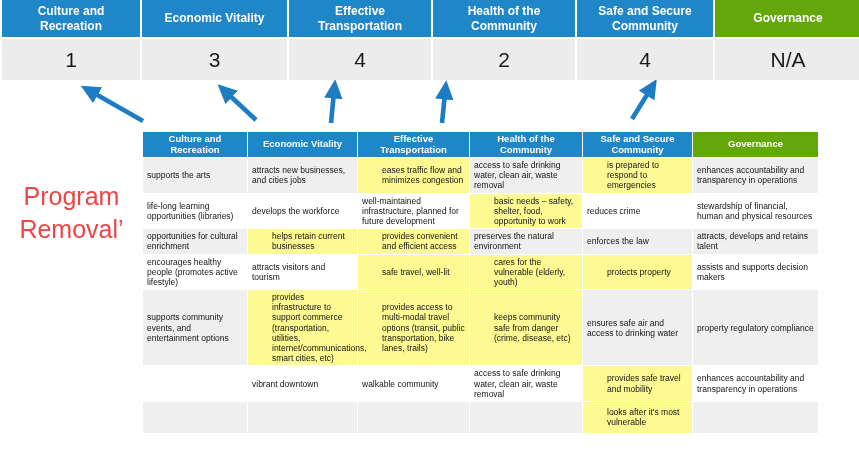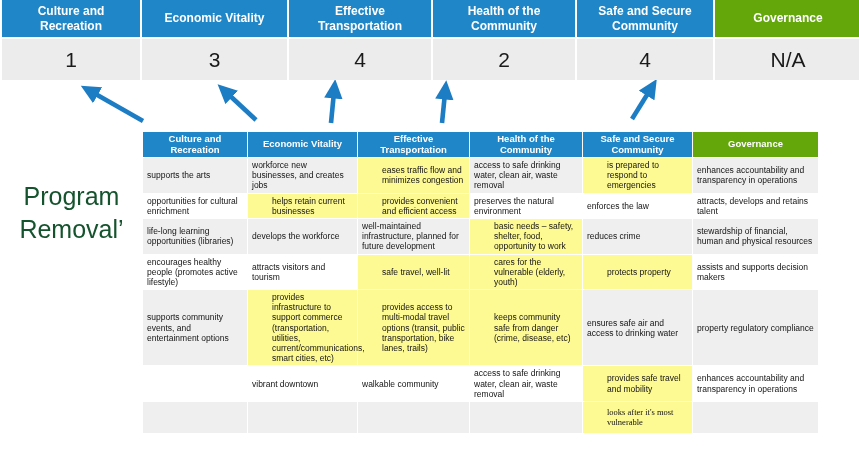--- a/index.html
+++ b/index.html
@@ -30,21 +30,21 @@
     color: #1a1a1a; font-size: 21px;
     display: flex; align-items: center; justify-content: center;
   }
 
   
   .arrows { position: absolute; left: 0; top: 80px; }
 
   
   .program-label {
     position: absolute; left: 0; top: 180px; width: 143px;
-    text-align: center; color: #14532d;
+    text-align: center; color: #ef4444;
     font-size: 25px; line-height: 1.3;
   }
 
   
   table.matrix {
     position: absolute; left: 142px; top: 131px;
     width: 676px; border-collapse: collapse; table-layout: fixed;
   }
   .matrix th {
     height: 26px; padding: 1px 2px;
@@ -55,21 +55,21 @@
   .matrix td {
     font-size: 8.5px; line-height: 1.2; color: #141414;
     padding: 2px 4px; vertical-align: middle;
     border: 1.5px solid #fff;
   }
   .matrix tbody tr:nth-child(odd) td  { background: var(--row-band-bg); }
   .matrix tbody tr:nth-child(even) td { background: #fff; }
   .matrix td.hl { background: var(--highlight-yellow) !important; padding-left: 24px; }
   .matrix tbody tr:first-child td { height: 34px; }
   .matrix tbody tr:nth-child(7) td { height: 40px; }
-  .matrix tbody tr:last-child td { height: 32px; font-family: Liberation Serif, serif; }
+  .matrix tbody tr:last-child td { height: 32px; }
 </style>
 </head>
 <body>
 
 <div class="slide">
 
   <div class="scoreboard">
       <div class="pillar-header theme-blue" style="grid-area: 1 / 1;">Culture and Recreation</div>
       <div class="pillar-score" style="grid-area: 2 / 1;">1</div>
       <div class="pillar-header theme-blue" style="grid-area: 1 / 2;">Economic Vitality</div>
@@ -119,53 +119,53 @@
           <th class="theme-blue">Economic Vitality</th>
           <th class="theme-blue">Effective Transportation</th>
           <th class="theme-blue">Health of the Community</th>
           <th class="theme-blue">Safe and Secure Community</th>
           <th class="theme-green">Governance</th>
         </tr>
     </thead>
     <tbody>
         <tr>
           <td>supports the arts</td>
-          <td>workforce new businesses, and creates jobs</td>
+          <td>attracts new businesses, and cities jobs</td>
           <td class="hl">eases traffic flow and minimizes congestion</td>
           <td>access to safe drinking water, clean air, waste removal</td>
           <td class="hl">is prepared to respond to emergencies</td>
           <td>enhances accountability and transparency in operations</td>
+        </tr>
+        <tr>
+          <td>life-long learning opportunities (libraries)</td>
+          <td>develops the workforce</td>
+          <td>well-maintained infrastructure, planned for future development</td>
+          <td class="hl">basic needs – safety, shelter, food, opportunity to work</td>
+          <td>reduces crime</td>
+          <td>stewardship of financial, human and physical resources</td>
         </tr>
         <tr>
           <td>opportunities for cultural enrichment</td>
           <td class="hl">helps retain current businesses</td>
           <td class="hl">provides convenient and efficient access</td>
           <td>preserves the natural environment</td>
           <td>enforces the law</td>
           <td>attracts, develops and retains talent</td>
-        </tr>
-        <tr>
-          <td>life-long learning opportunities (libraries)</td>
-          <td>develops the workforce</td>
-          <td>well-maintained infrastructure, planned for future development</td>
-          <td class="hl">basic needs – safety, shelter, food, opportunity to work</td>
-          <td>reduces crime</td>
-          <td>stewardship of financial, human and physical resources</td>
         </tr>
         <tr>
           <td>encourages healthy people (promotes active lifestyle)</td>
           <td>attracts visitors and tourism</td>
           <td class="hl">safe travel, well-lit</td>
           <td class="hl">cares for the vulnerable (elderly, youth)</td>
           <td class="hl">protects property</td>
           <td>assists and supports decision makers</td>
         </tr>
         <tr>
           <td>supports community events, and entertainment options</td>
-          <td class="hl">provides infrastructure to support commerce (transportation, utilities, current/communications, smart cities, etc)</td>
+          <td class="hl">provides infrastructure to support commerce (transportation, utilities, internet/communications, smart cities, etc)</td>
           <td class="hl">provides access to multi-modal travel options (transit, public transportation, bike lanes, trails)</td>
           <td class="hl">keeps community safe from danger (crime, disease, etc)</td>
           <td>ensures safe air and access to drinking water</td>
           <td>property regulatory compliance</td>
         </tr>
         <tr>
           <td></td>
           <td>vibrant downtown</td>
           <td>walkable community</td>
           <td>access to safe drinking water, clean air, waste removal</td>

